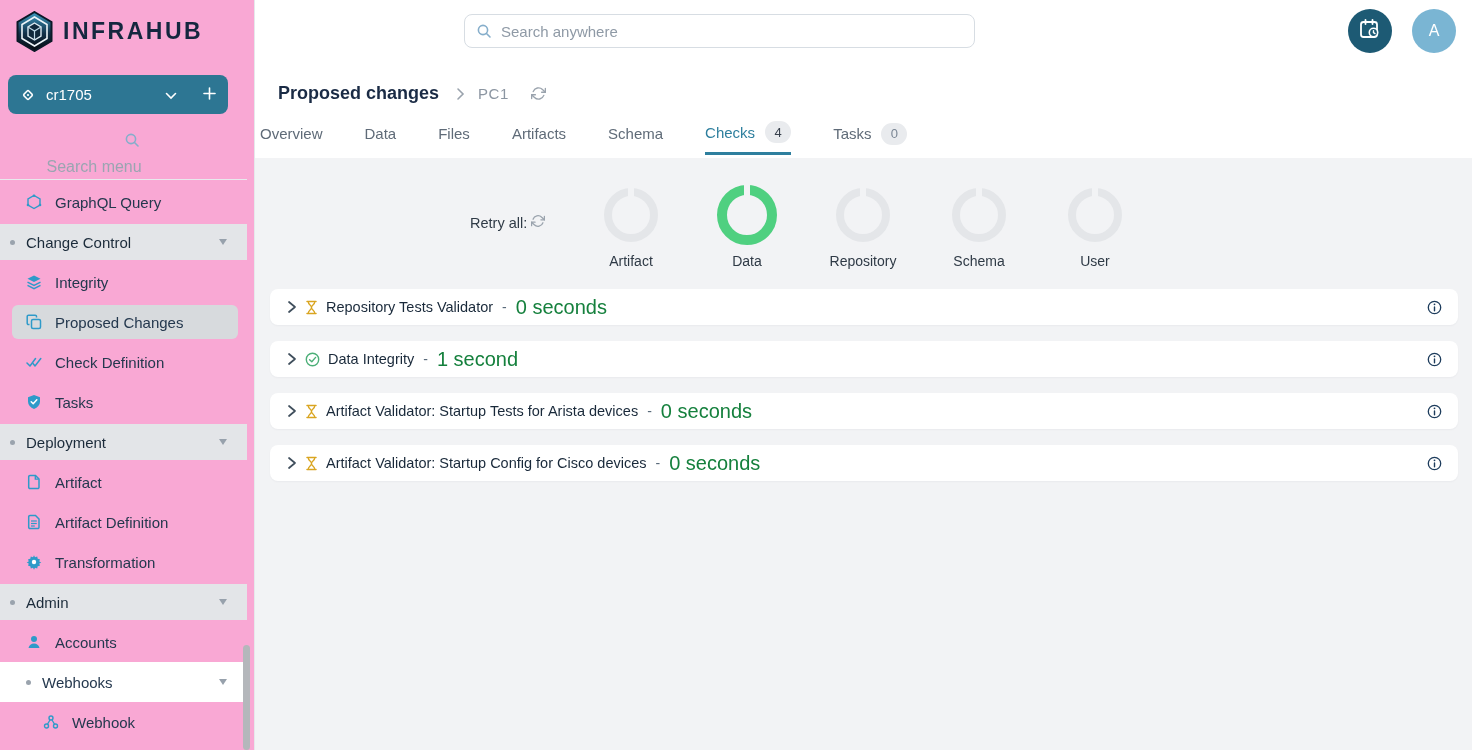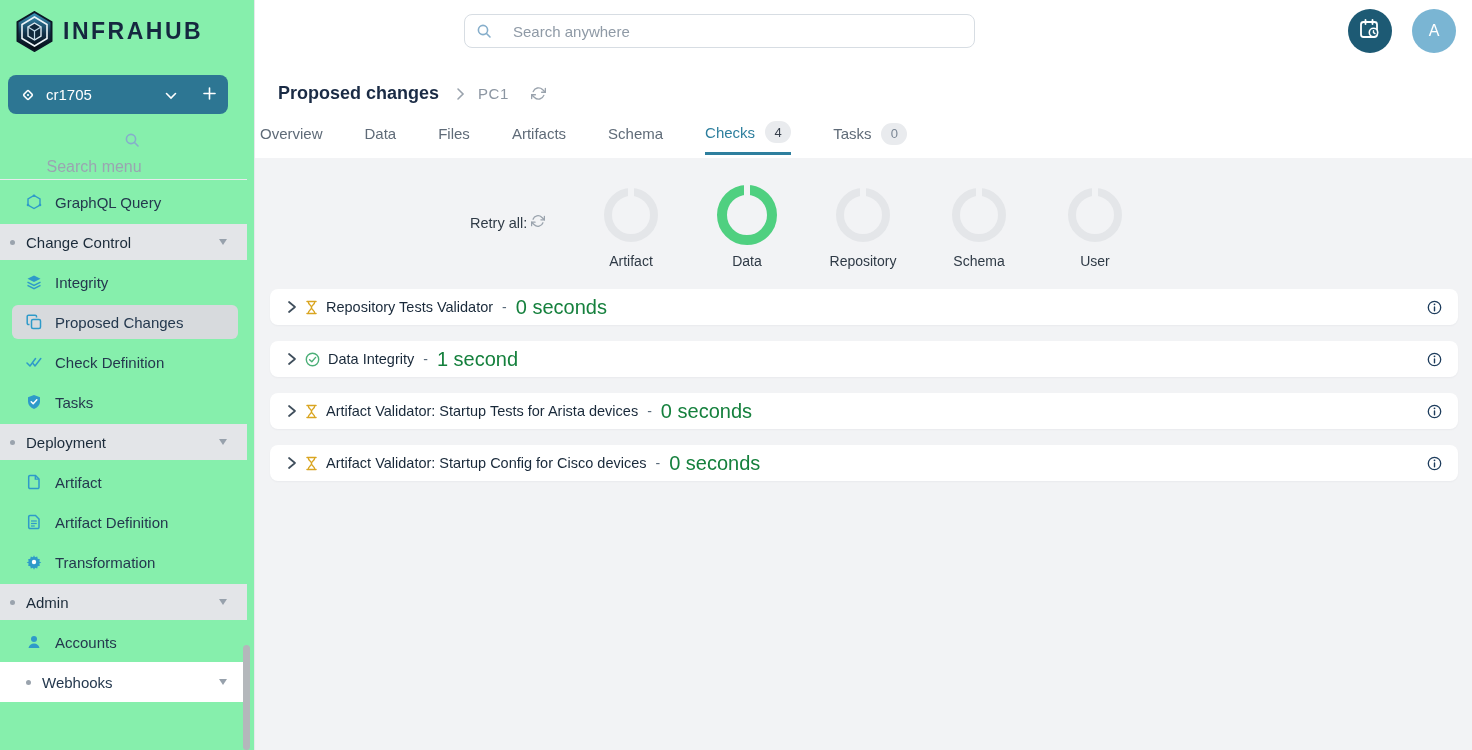--- a/index.html
+++ b/index.html
@@ -3,21 +3,21 @@
 <meta charset="utf-8">
 <style>
   * { margin:0; padding:0; box-sizing:border-box; }
   html,body { width:1472px; height:750px; overflow:hidden;
     font-family:"Liberation Sans","DejaVu Sans",sans-serif;
     background:#ffffff; color:#1b2b3c; }
   .app { position:relative; width:1472px; height:750px; }
 
   
   .sidebar { position:absolute; left:0; top:0; width:255px; height:750px;
-    background:#86efac; border-right:1px solid #e6e8eb; }
+    background:#f9a8d4; border-right:1px solid #e6e8eb; }
   .logo-row { display:flex; align-items:center; gap:10px; padding:10px 0 10px 16px; height:62px; }
   .logo-text { font-size:23px; font-weight:800; letter-spacing:2.5px; color:#15273f; }
   .branch-btn { position:absolute; left:8px; top:75px; width:220px; height:39px;
     background:#2d7693; border-radius:8px; display:flex; align-items:center;
     padding:0 12px; color:#fff; cursor:pointer; }
   .branch-name { font-size:15px; margin-left:10px; flex:1; }
   .branch-chevron { margin-right:26px; }
   .menu-search { position:absolute; left:0; top:132px; width:247px; height:48px;
     border-bottom:1px solid #e8eaed; display:flex; align-items:center; padding-left:16px; gap:10px;flex-direction:column; }
   .menu-search input { border:none; outline:none; font-size:16px; color:#42505e; width:170px;
@@ -42,21 +42,21 @@
   .scroll-thumb { position:absolute; right:4px; top:645px; width:7px; height:105px;
     background:#b4b7bb; border-radius:4px; }
   .icon16 { width:16px; height:16px; flex:none; display:inline-block; }
 
   
   .main { position:absolute; left:255px; top:0; width:1217px; height:750px; background:#ffffff; }
   .top-search { position:absolute; left:209px; top:14px; width:511px; height:34px;
     border:1px solid #d7dde3; border-radius:8px; display:flex; align-items:center;
     padding-left:11px; gap:9px; background:#fff; }
   .top-search input { border:none; outline:none; font-size:15px; color:#42505e; width:440px;
-    font-family:inherit; background:transparent;margin-left:12px; }
+    font-family:inherit; background:transparent; }
   .top-search input::placeholder { color:#8f9aa6; }
   .circle-btn { position:absolute; top:9px; width:44px; height:44px; border-radius:50%;
     display:flex; align-items:center; justify-content:center; cursor:pointer; }
   .cal-btn { left:1093px; background:#1d5a74; }
   .avatar { left:1157px; background:#7ab5d3; color:#ffffff; font-size:16px; }
 
   .breadcrumb { position:absolute; left:23px; top:83px; display:flex; align-items:center; }
   .bc-title { font-size:18px; font-weight:bold; color:#1a2b45; }
   .bc-sep { margin:0 13px 0 17px; display:flex; }
   .bc-item { font-size:15px; color:#8b95a1; letter-spacing:0.5px; }
@@ -277,20 +277,33 @@
         </span>
         <span>Accounts</span>
       </div>
 
       <div class="nav-subsection">
         <span class="dot"></span>
         <span>Webhooks</span>
         <span class="tri"></span>
       </div>
 
+      <div class="nav-item indent">
+        <span class="hl"></span>
+        <span class="icon16">
+          <svg width="16" height="16" viewBox="0 0 16 16">
+              <circle cx="8" cy="4" r="2" fill="none" stroke="#2e9ac9" stroke-width="1.4"></circle>
+              <circle cx="3.5" cy="12" r="2" fill="none" stroke="#2e9ac9" stroke-width="1.4"></circle>
+              <circle cx="12.5" cy="12" r="2" fill="none" stroke="#2e9ac9" stroke-width="1.4"></circle>
+              <line x1="7" y1="6" x2="4.5" y2="10.2" stroke="#2e9ac9" stroke-width="1.3"></line>
+              <line x1="9" y1="6" x2="11.5" y2="10.2" stroke="#2e9ac9" stroke-width="1.3"></line>
+            </svg>
+        </span>
+        <span>Webhook</span>
+      </div>
 
     </div>
 
     <div class="scroll-thumb"></div>
   </div>
 
   <div class="main">
 
     <div class="top-search">
       <span class="icon16">

